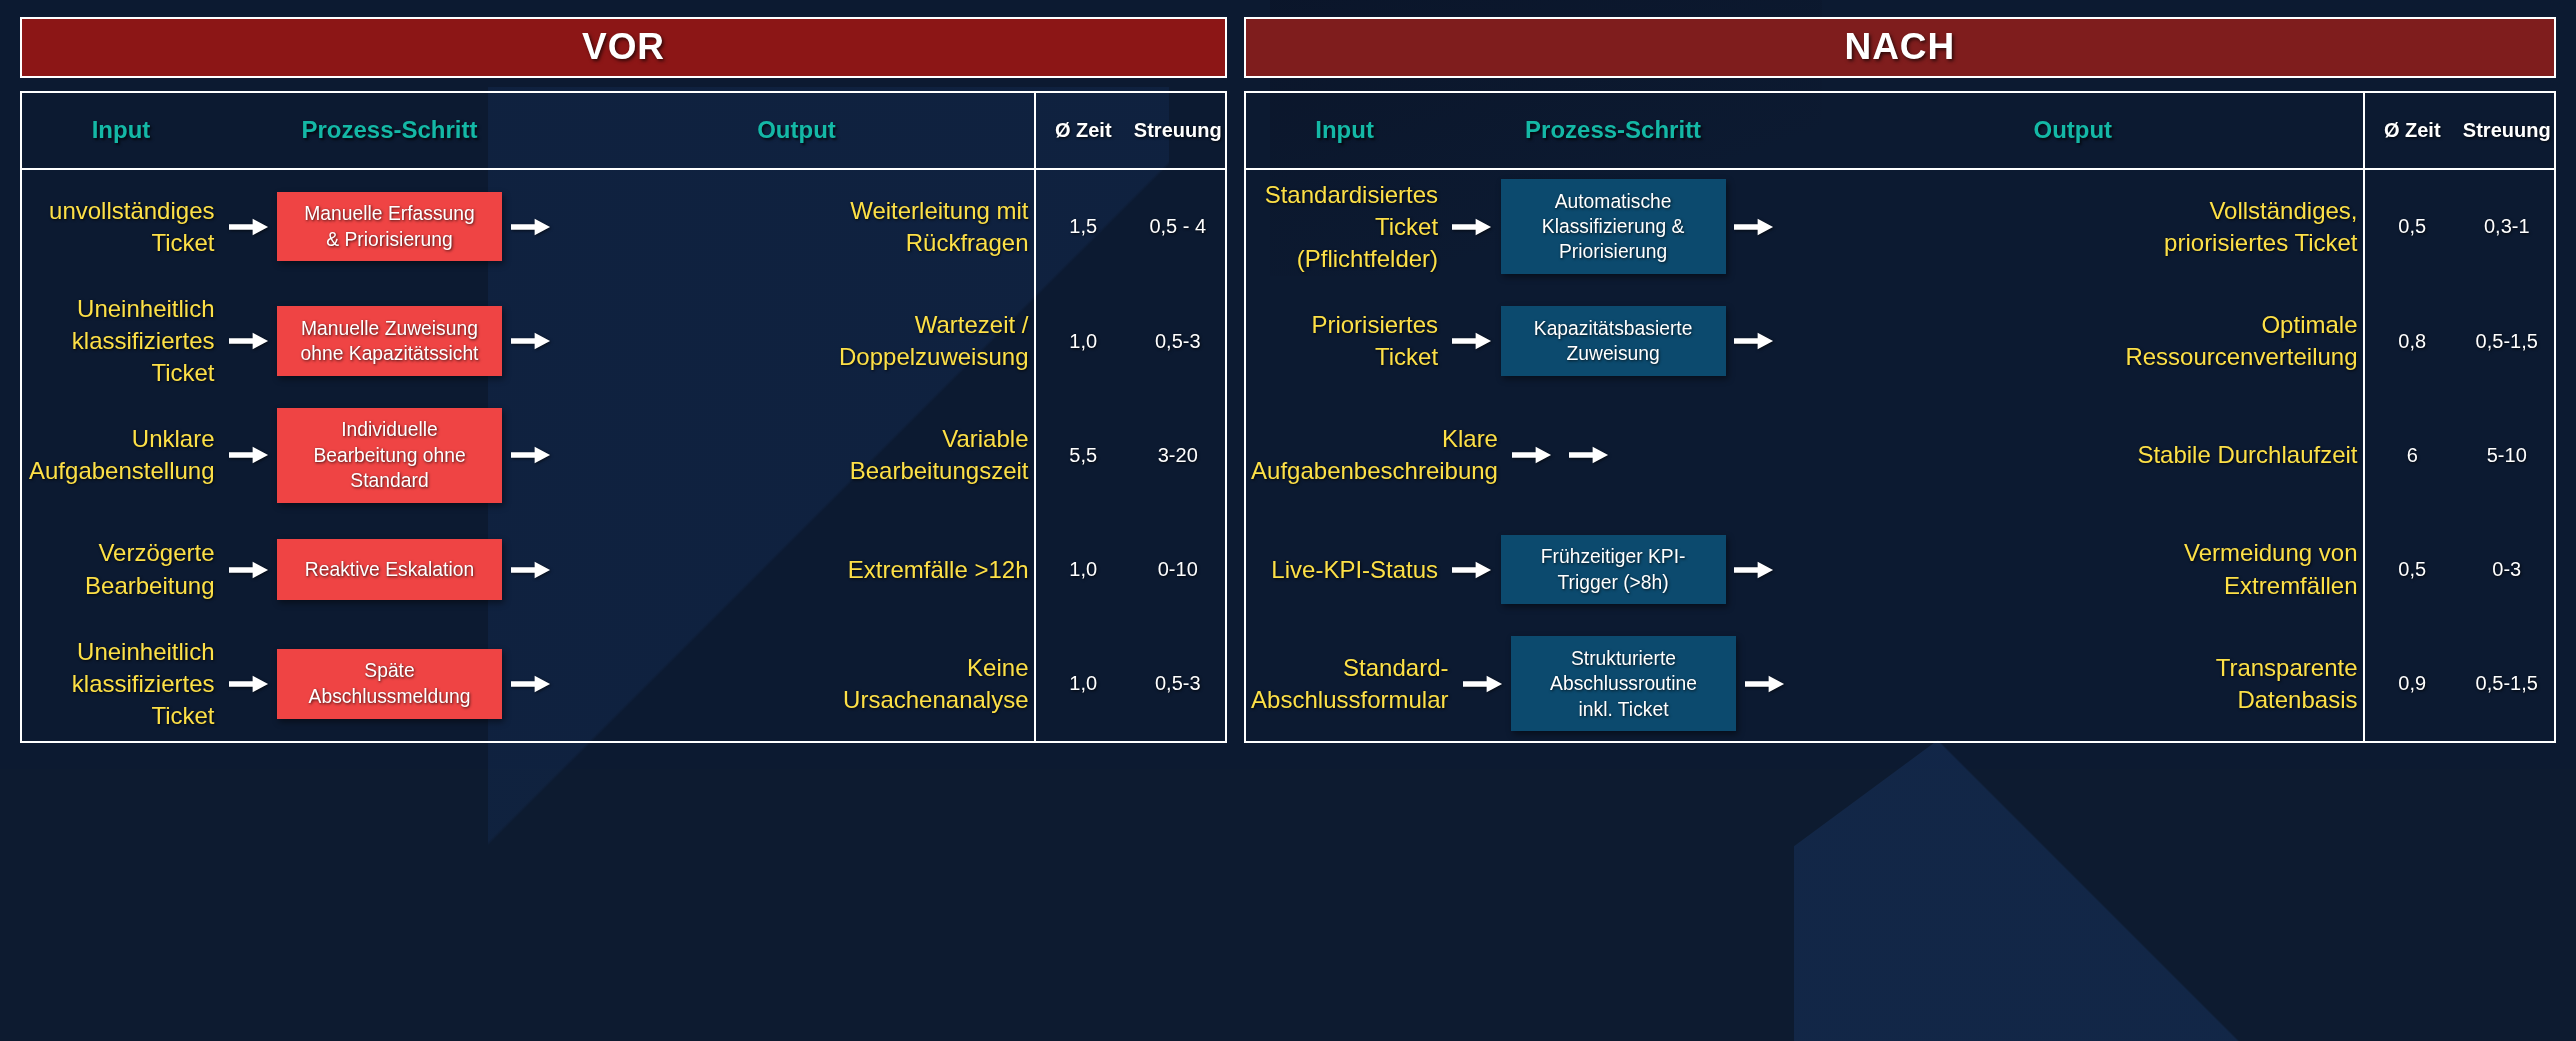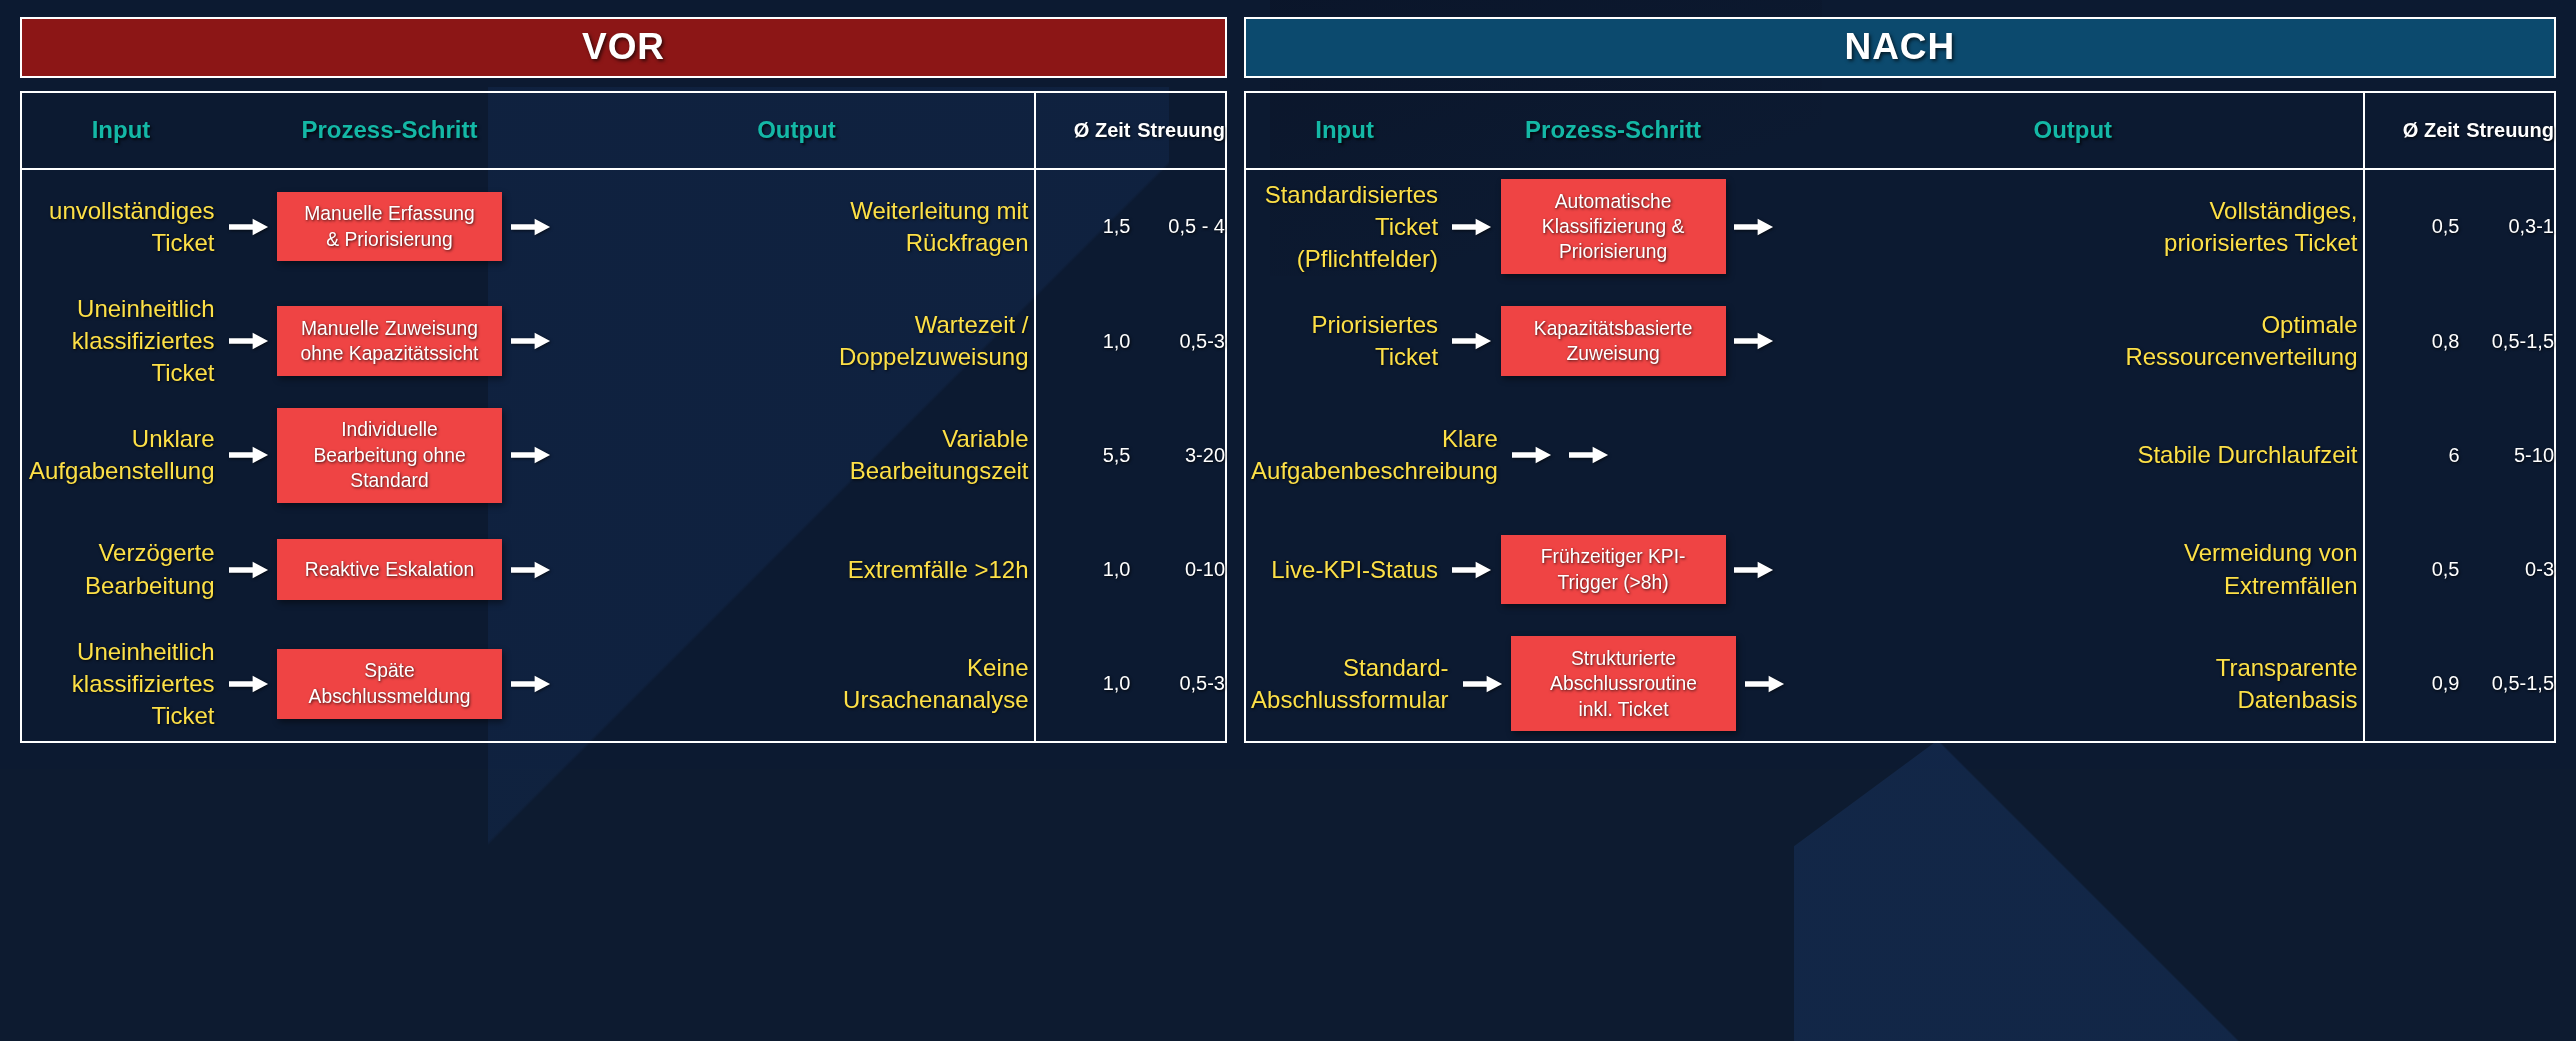--- a/index.html
+++ b/index.html
@@ -50,21 +50,21 @@
   .banner{
     height:61px;
     border:2.8px solid #ffffff;
     display:flex; align-items:center; justify-content:center;
     color:#fff;
     font-size:37px; font-weight:bold; letter-spacing:0.9px;
     text-shadow:1.8px 1.8px 3.7px rgba(0,0,0,.65);
     flex:0 0 auto;
   }
   .banner.vor{ background:#8c1616; }
-  .banner.nach{ background:#0c4a6e; }
+  .banner.nach{ background:#7f1d1d; }
 
   .gap{ height:13px; flex:0 0 auto; }
 
   .tablewrap{
     flex:1;
     display:flex;
     gap:0;
     border:2.8px solid #ffffff;
     min-height:0;
   }
@@ -124,36 +124,36 @@
   .procbox{
     width:100%;
     min-height:61px;
     padding:9.2px 7.4px;
     display:flex; align-items:center; justify-content:center;
     color:#ffffff; font-size:19.3px; line-height:1.32; text-align:center;
     text-shadow:0.9px 0.9px 2.8px rgba(0,0,0,.75);
     box-shadow:1.8px 2.8px 6.4px rgba(0,0,0,.45);
   }
   .procbox.vor{ background:#ef4444; }
-  .procbox.nach{ background:#ef4444; }
+  .procbox.nach{ background:#0c4a6e; }
 
   .arrow{
     width:40px; height:20px;
     filter:drop-shadow(1.8px 1.8px 1.8px rgba(0,0,0,.6));
   }
   .arrow svg{ display:block; }
 
   .metricrow{
     flex:1;
     display:flex; align-items:center;
     min-height:0;
   }
   .m-zeit, .m-str{
     flex:1;
-    color:#fff; font-size:20px; text-align:right;
+    color:#fff; font-size:20px; text-align:center;
     text-shadow:0.9px 0.9px 2.8px rgba(0,0,0,.8);
   }
 </style>
 </head>
 <body>
 
 <div id="stage">
   <div class="shard s1"></div>
   <div class="shard s2"></div>
   <div class="shard s3"></div>

